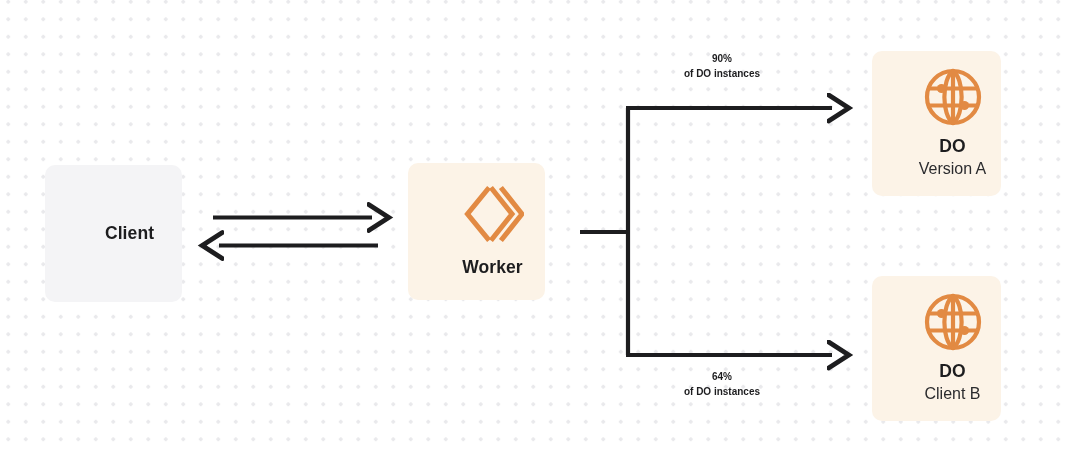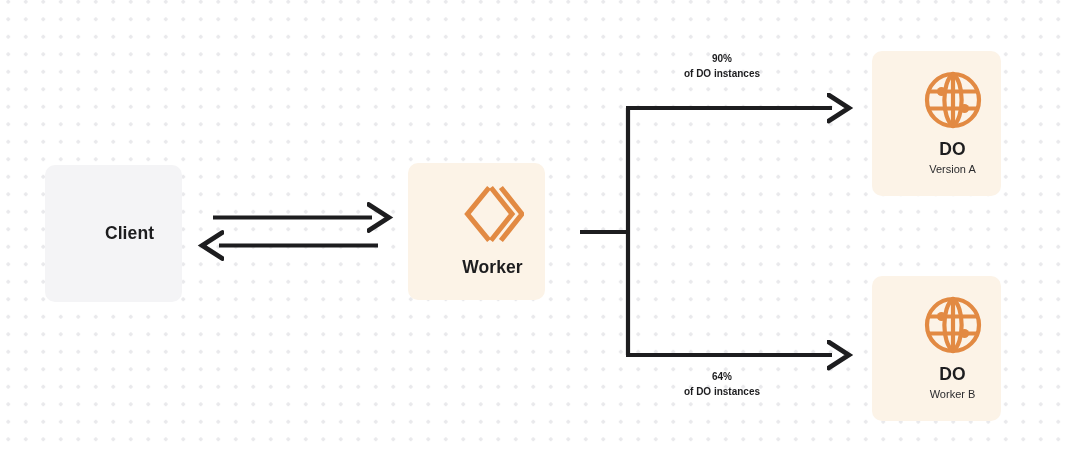--- a/index.html
+++ b/index.html
@@ -63,21 +63,21 @@
     letter-spacing: 0.1px;
     line-height: 1.25;
   }
   .node-title-worker {
     margin-top: 14px;
   }
   .node-title-do {
     margin-top: 9px;
   }
   .node-sub {
-    font-size: 11px;
+    font-size: 16px;
     font-weight: normal;
     color: #2b2b2e;
     line-height: 1.3;
     margin-top: 1px;
   }
   .icon-wrap {
     display: block;
     line-height: 0;
   }
   .edge-label {
@@ -194,21 +194,21 @@
           <line x1="6" y1="38.5" x2="54" y2="38.5"></line>
           <line x1="30" y1="4" x2="30" y2="56"></line>
           <path d="M30,4 C18.5,12 18.5,48 30,56"></path>
           <path d="M30,4 C41.5,12 41.5,48 30,56"></path>
         </g>
         <circle cx="18.5" cy="21.5" r="4.6" fill="#e28a43"></circle>
         <circle cx="41.5" cy="38.5" r="4.6" fill="#e28a43"></circle>
       </svg>
     </span>
     <div class="node-title node-title-do">DO</div>
-    <div class="node-sub">Worker B</div>
+    <div class="node-sub">Client B</div>
   </div>
 
   <div class="edge-label edge-label-top">
     <div>90%</div>
     <div>of DO instances</div>
   </div>
 
   <div class="edge-label edge-label-bottom">
     <div>64%</div>
     <div>of DO instances</div>

